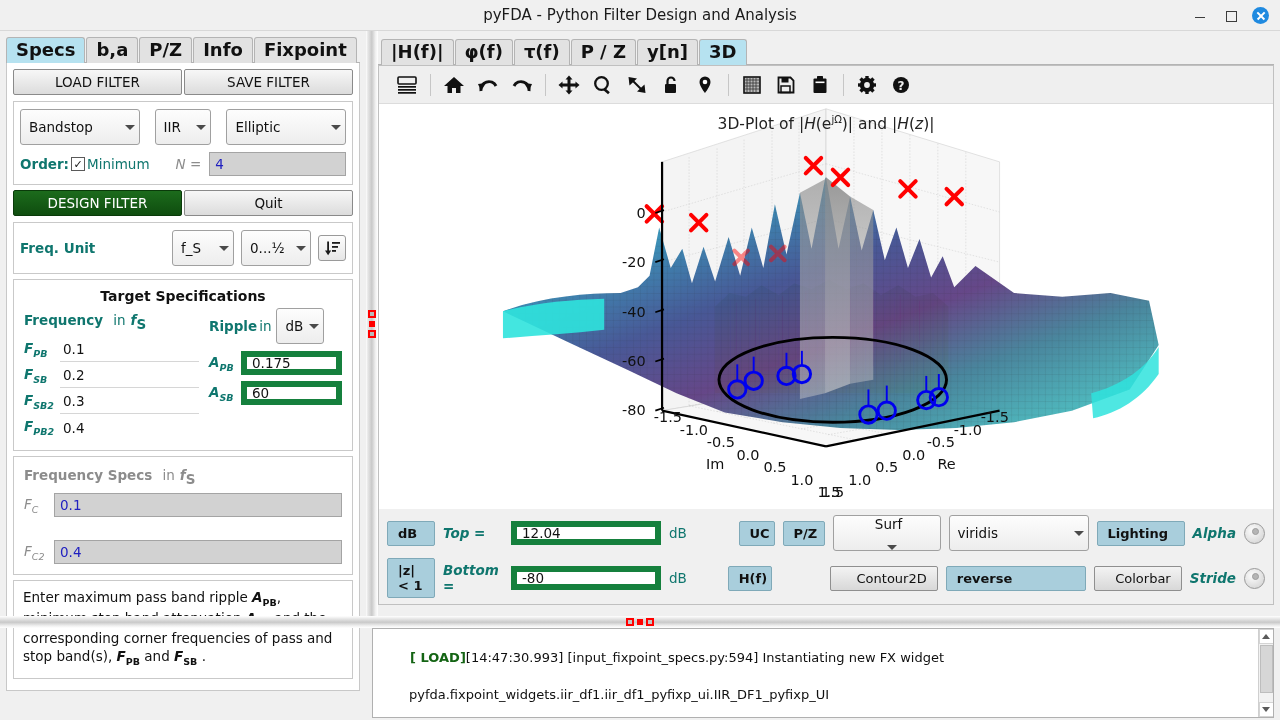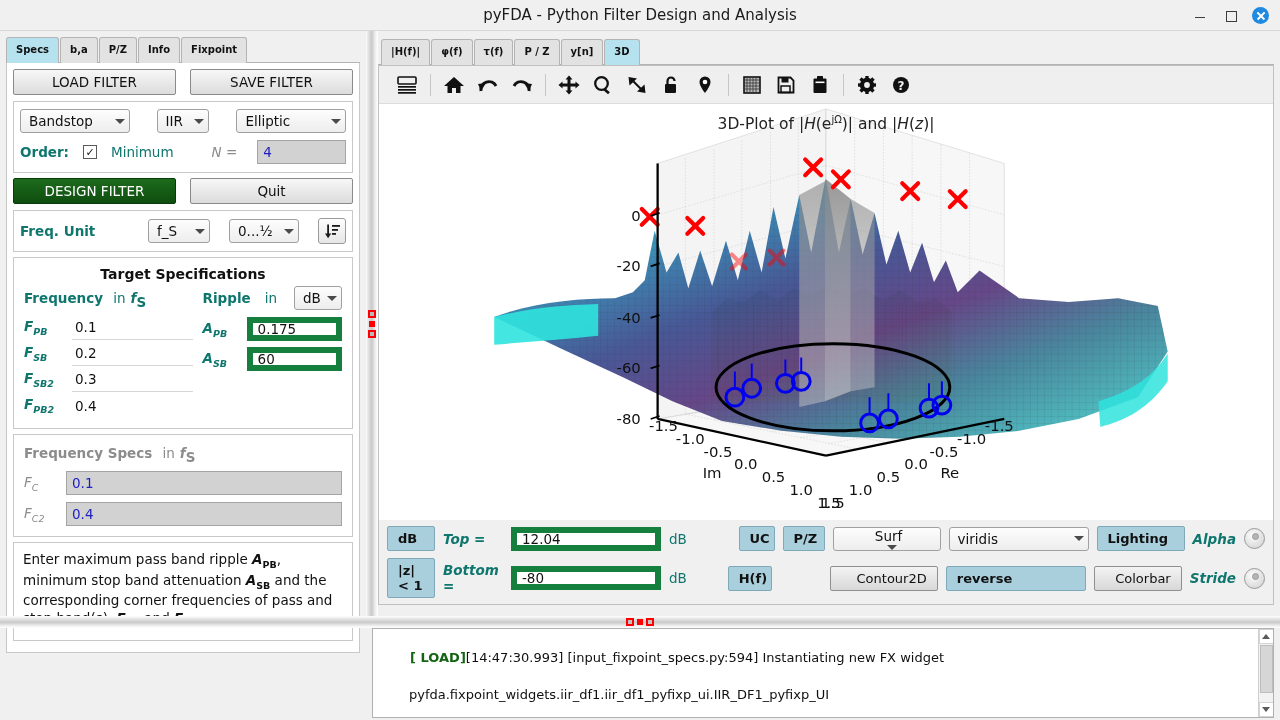--- a/index.html
+++ b/index.html
@@ -62,21 +62,21 @@
     display:flex; flex-direction:column;
     background:#f0f0f0;
     padding: 6px 6px 4px 6px;
   }
   .tabbar { display:flex; align-items:flex-end; height:28px; position:relative; }
   .tabbar::after {
     content:''; position:absolute; left:0; right:0; bottom:0; height:1px; background:#b4b4b4;
   }
   .tab {
     padding: 4px 9px 5px 9px;
-    font-size:10px; font-weight:bold; color:#111;
+    font-size:18px; font-weight:bold; color:#111;
     background:#e2e2e2;
     border:1px solid #b4b4b4; border-bottom:none;
     border-radius:3px 3px 0 0;
     margin-right:1px;
     cursor:pointer;
     position:relative; z-index:1;
     line-height:16px;
   }
   .tab.active { background:#b6e2f0; z-index:2; }
 
@@ -84,21 +84,21 @@
     background:#ffffff;
     border:1px solid #c8c8c8;
     border-top:none;
     padding:6px;
   }
   .sec {
     background:#ffffff;
     border:1px solid #c9c9c9;
     margin-bottom:5px;
   }
-  .row { display:flex; align-items:center; gap:14px; }
+  .row { display:flex; align-items:center; gap:2px; }
 
   .btn {
     background: linear-gradient(#f7f7f7, #dcdcdc);
     border:1px solid #8a8a8a;
     border-radius:2px;
     font-size:13.5px; color:#111;
     padding:4px 6px;
     cursor:pointer;
     font-family: "DejaVu Sans", "Liberation Sans", sans-serif;
     text-align:center;
@@ -106,21 +106,21 @@
   .btn-wide { flex:1; }
   .btn-green {
     background: linear-gradient(#1c6b1c, #0f4d0f);
     color:#ffffff; border:1px solid #0a3a0a; font-size:13.5px;
   }
 
   .combo {
     background: linear-gradient(#fdfdfd,#ededed);
     border:1px solid #a0a0a0;
     border-radius:3px;
-    height:24px;
+    height:36px;
     display:flex; align-items:center;
     padding:0 4px 0 8px;
     font-size:13.5px; color:#111;
     cursor:pointer; position:relative;
     font-family: "DejaVu Sans", "Liberation Sans", sans-serif;
   }
   .combo .cval { flex:1; white-space:nowrap; }
   .caret {
     width:0;height:0;margin-left:6px;
     border-left:5px solid transparent; border-right:5px solid transparent;
@@ -397,21 +397,21 @@
             </div>
           </div>
         </div>
 
         <div class="sec" style="padding:8px 10px 10px 10px;">
           <div style="margin-bottom:6px;">
             <span class="lbl lbl-b lbl-gray">Frequency Specs</span>
             <span class="lbl lbl-gray" style="margin-left:5px;">in</span>
             <span class="lbl lbl-gray lbl-b lbl-italic">f</span><sub class="lbl lbl-gray lbl-b">S</sub>
           </div>
-          <div class="row" style="margin-bottom:7px;">
+          <div class="row" style="margin-bottom:23px;">
             <span class="lbl lbl-gray lbl-italic" style="width:28px;"><span>F</span><sub>C</sub></span>
             <span class="fld fld-ro" style="flex:1;">0.1</span>
           </div>
           <div class="row">
             <span class="lbl lbl-gray lbl-italic" style="width:28px;"><span>F</span><sub>C2</sub></span>
             <span class="fld fld-ro" style="flex:1;">0.4</span>
           </div>
         </div>
 
         <div class="sec">

